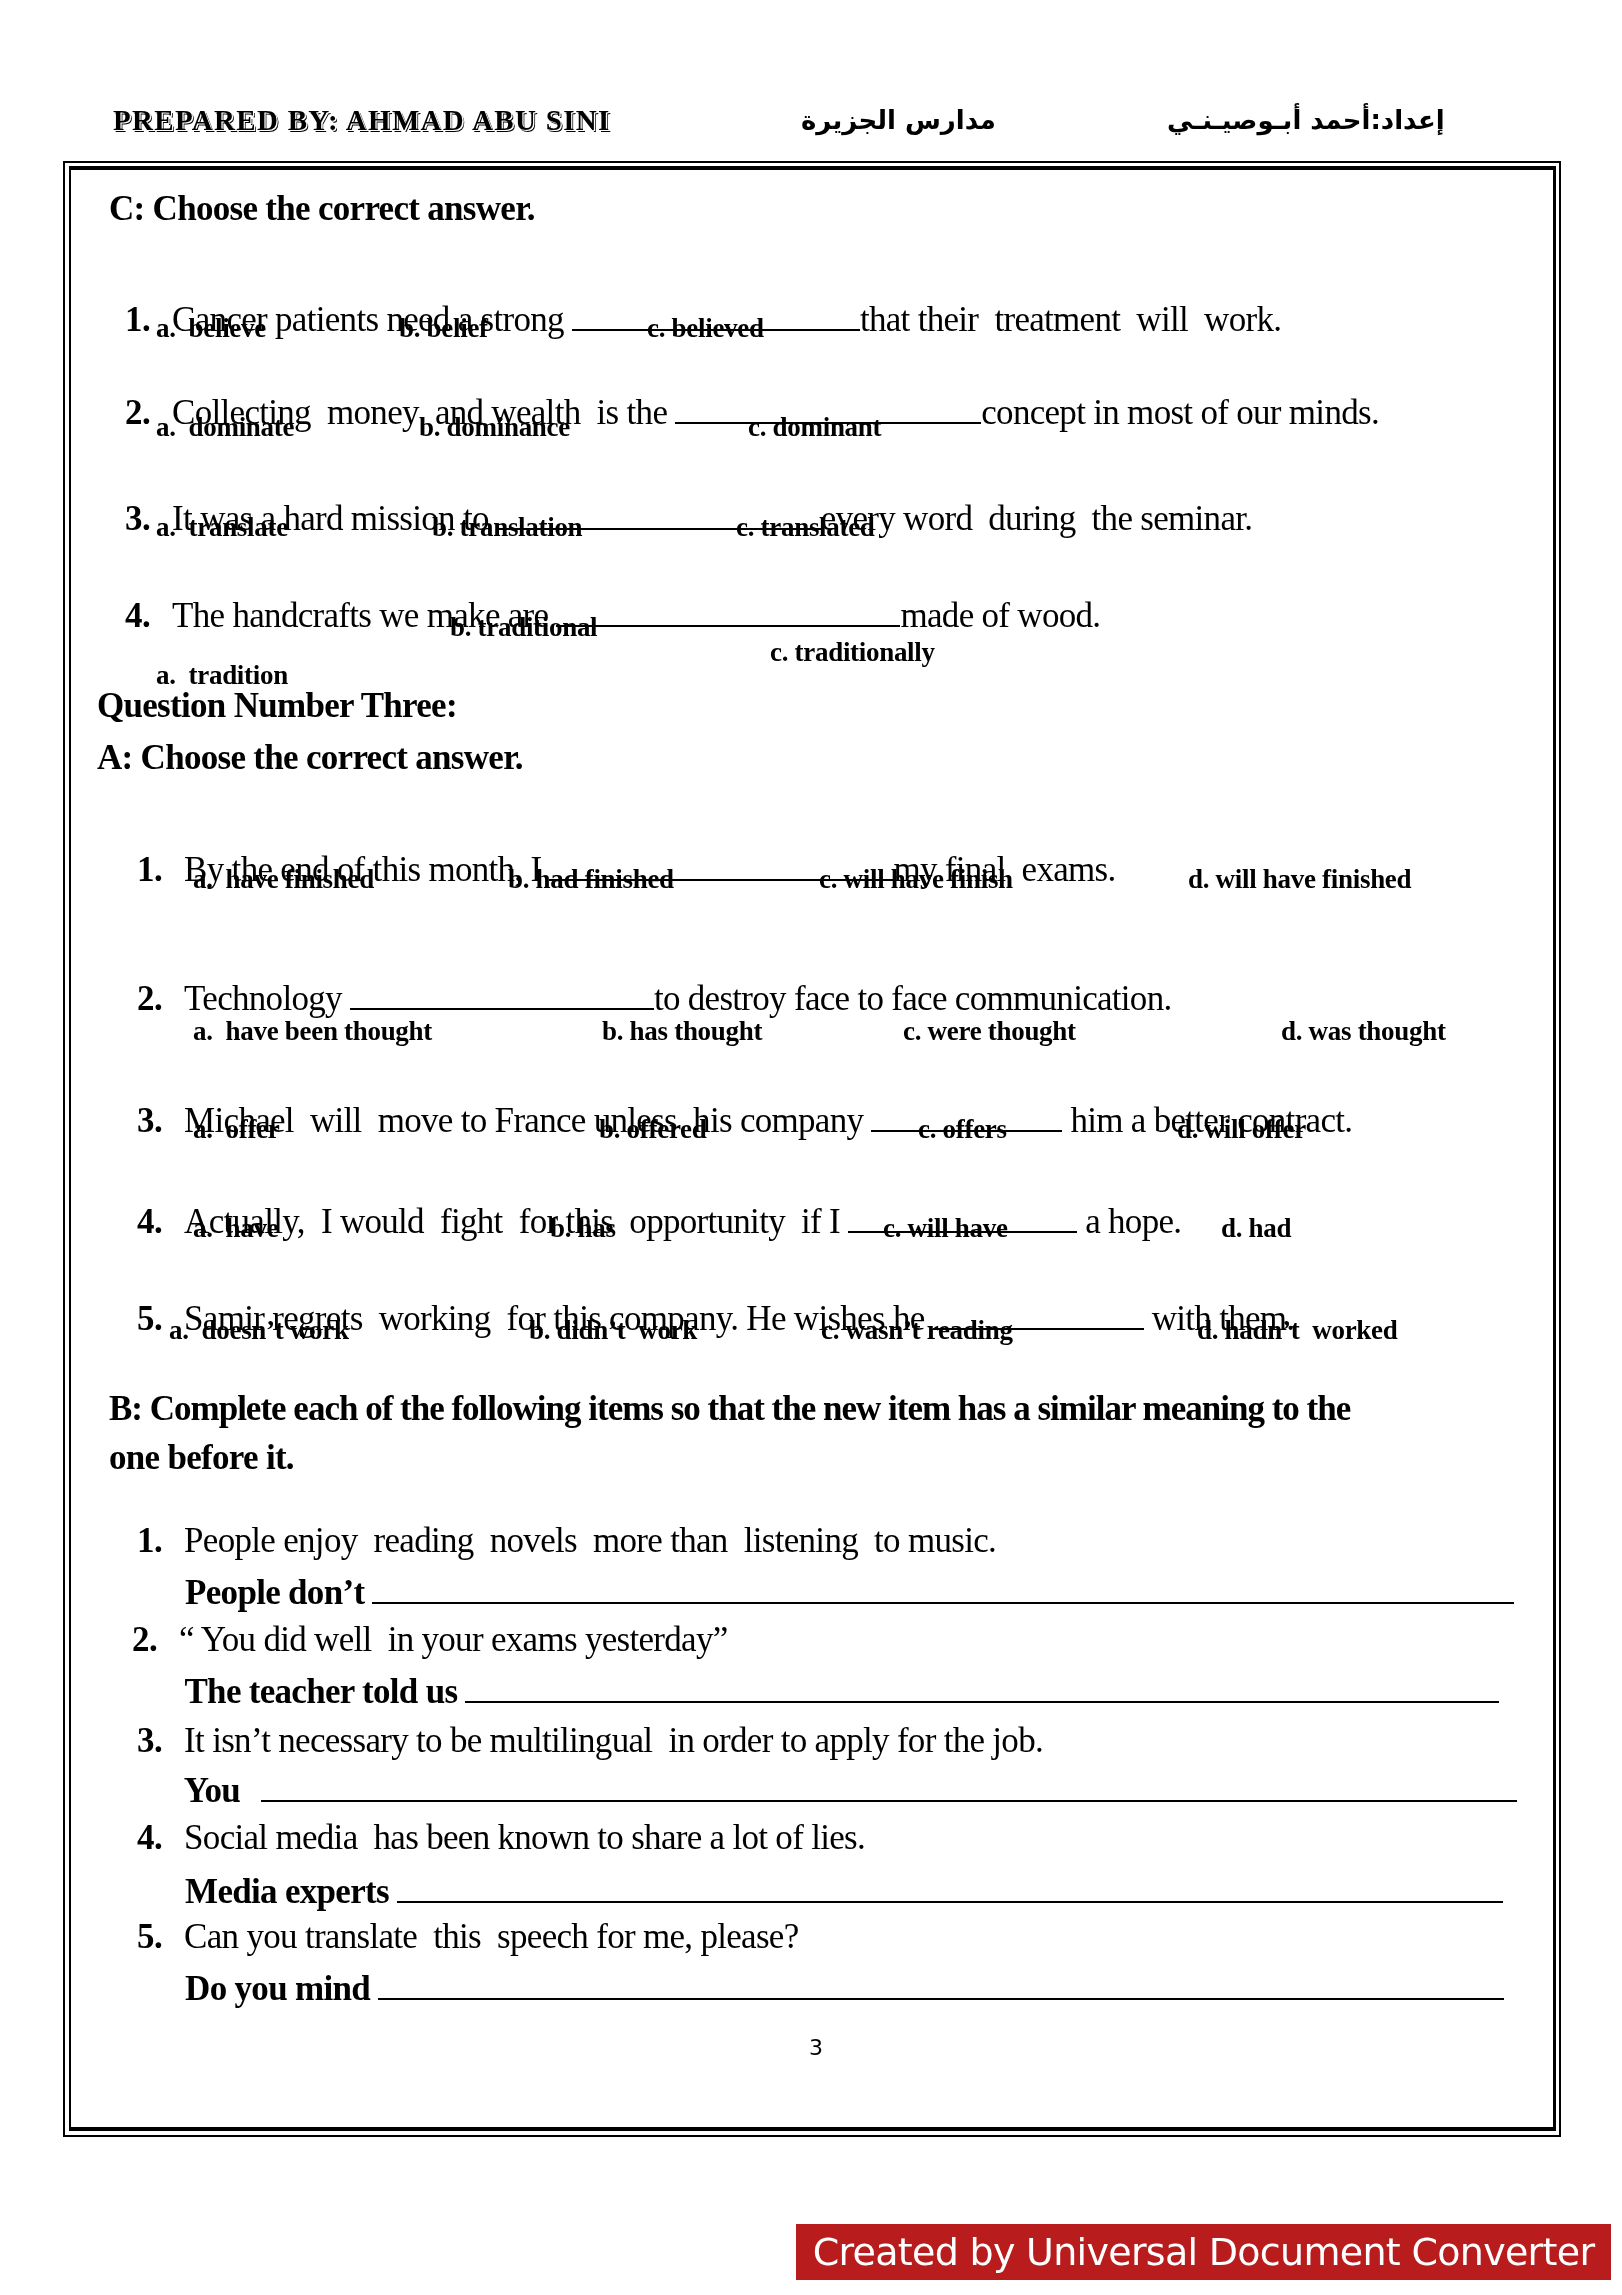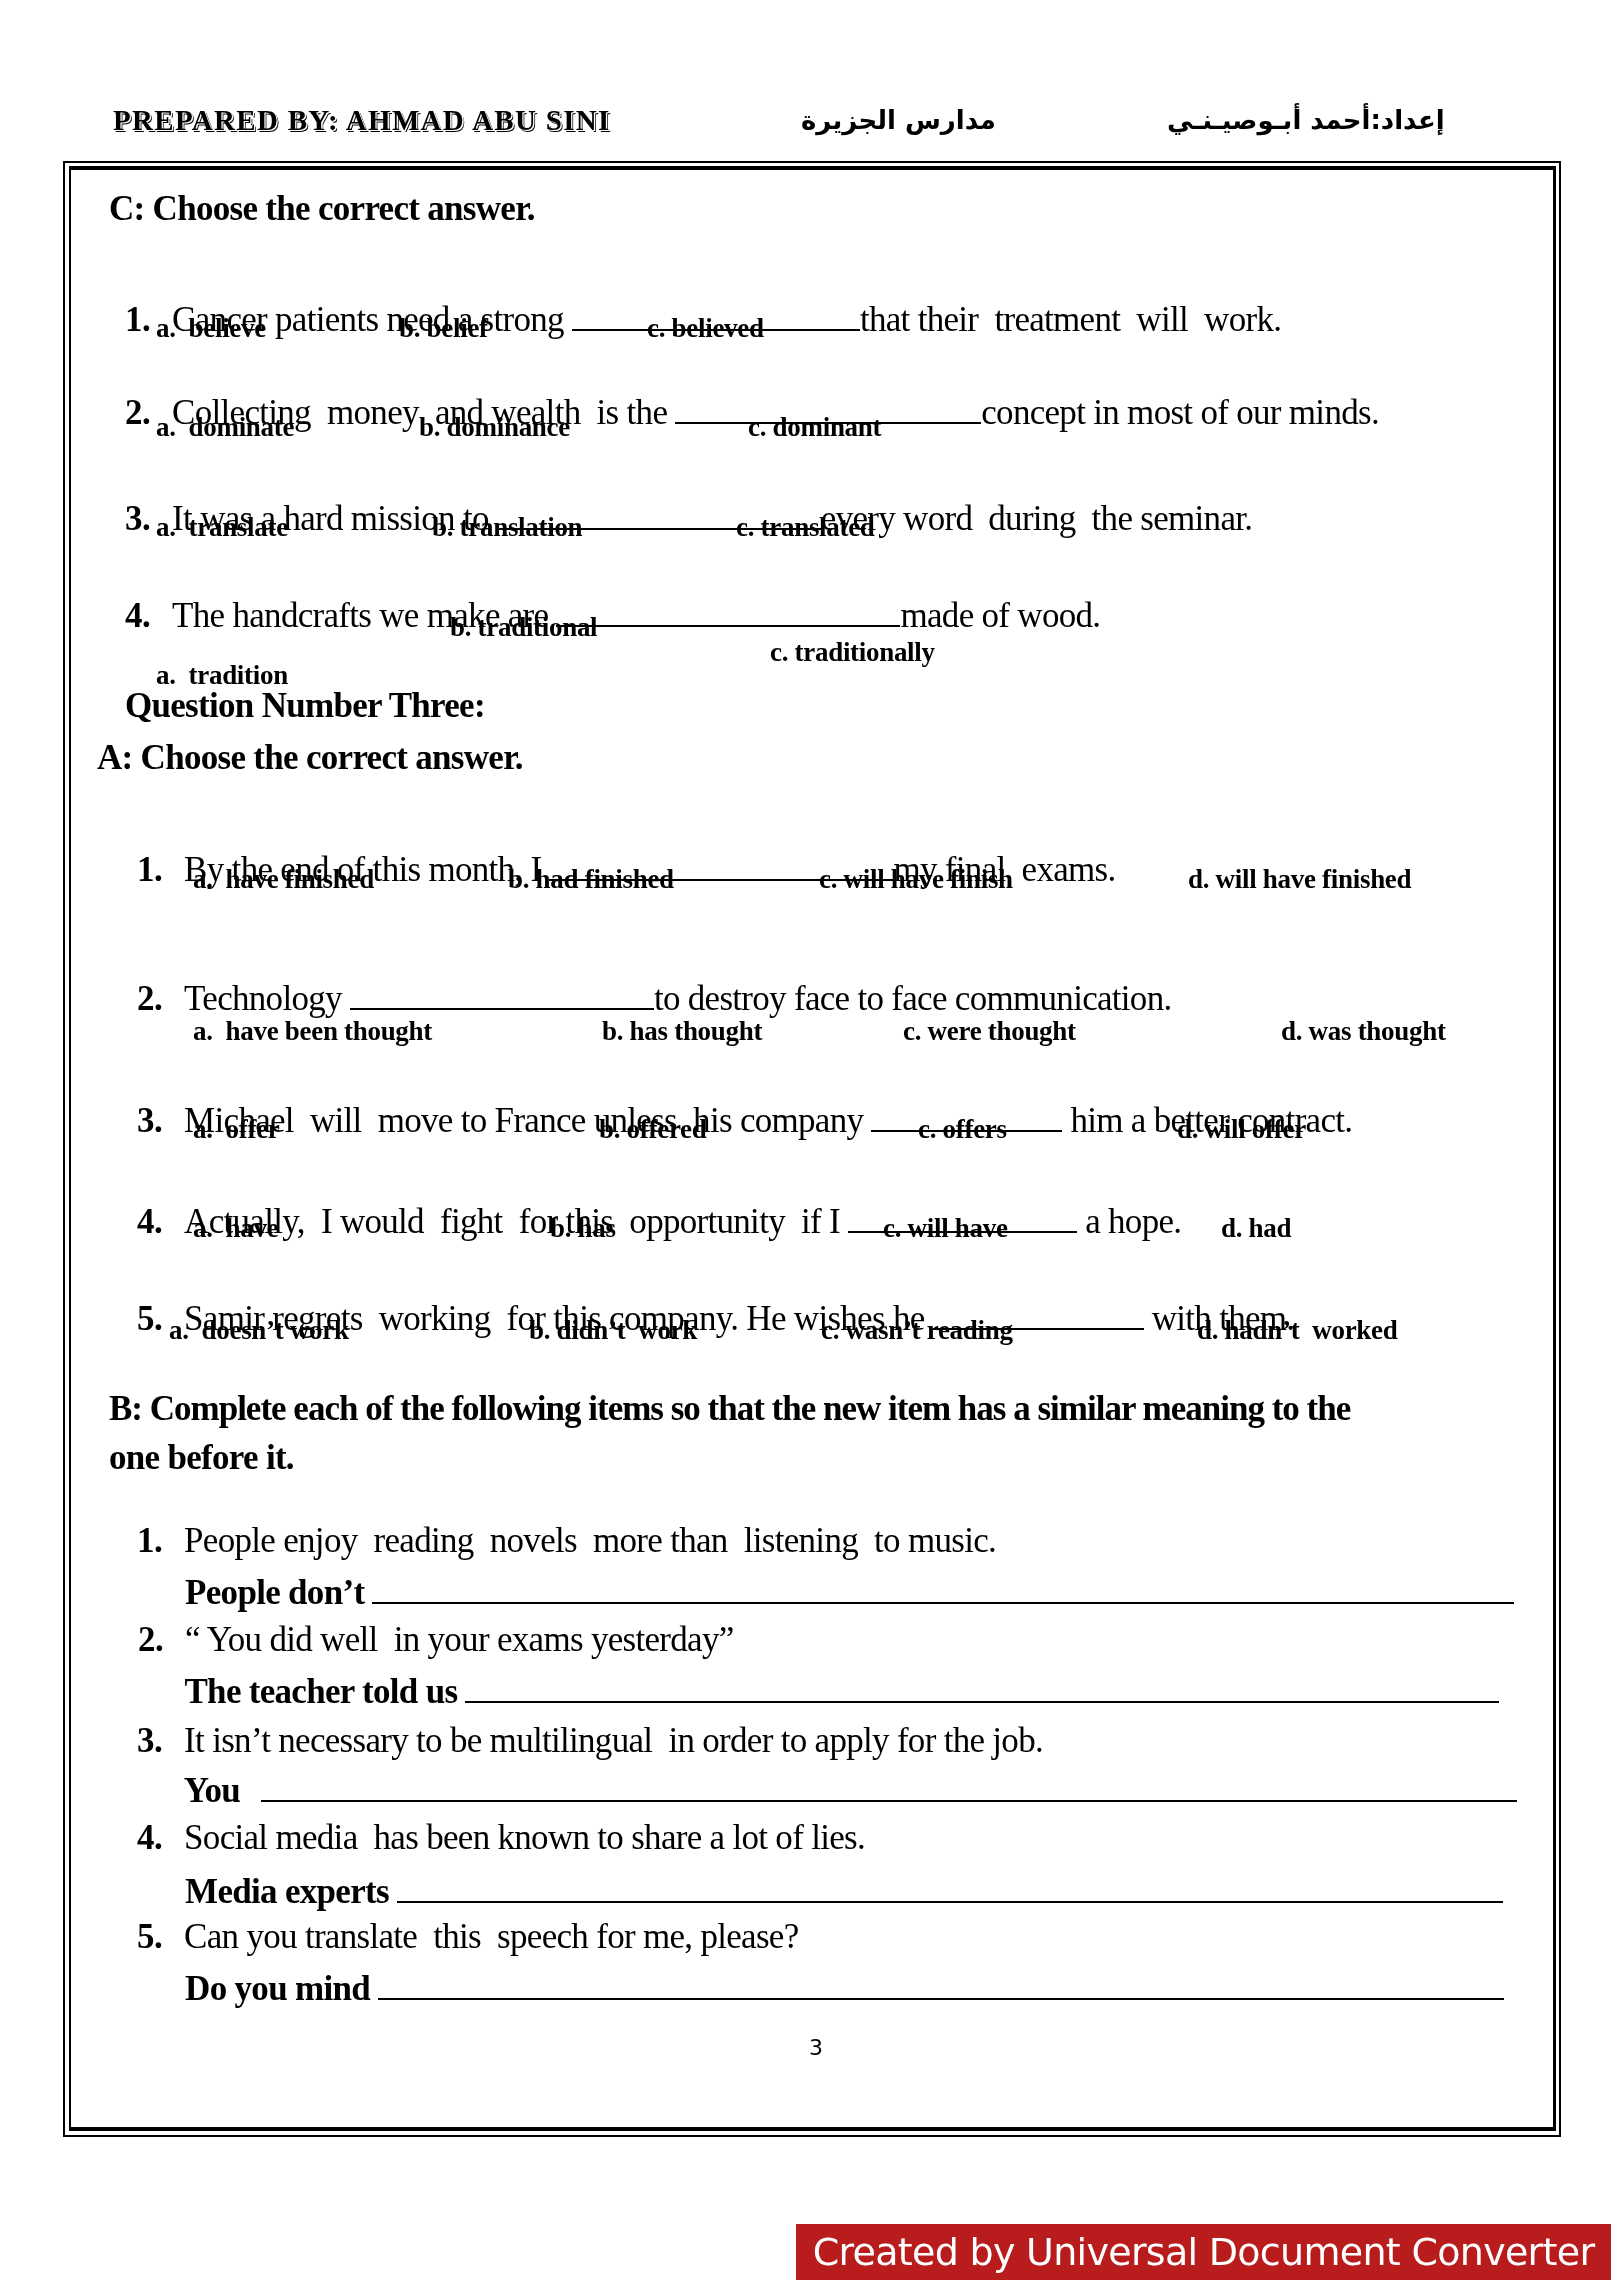--- a/index.html
+++ b/index.html
@@ -51,21 +51,21 @@
 <div class="abs opt" style="left:432px; top:514px;">b. translation</div>
 <div class="abs opt" style="left:736px; top:514px;">c. translated</div>
 
 <div class="abs q" style="left:109px; top:561px;">
   <span class="num">4.</span><span>The handcrafts we make are </span><span class="blank" style="width:344px;"></span><span>made of wood.</span>
 </div>
 <div class="abs opt" style="left:156px; top:614px;margin-top:48px;">a.  tradition</div>
 <div class="abs opt" style="left:450px; top:614px;">b. traditional</div>
 <div class="abs opt" style="left:770px; top:614px;margin-top:25px;">c. traditionally</div>
 
-<div class="abs heading" style="left:97px; top:688px;margin-left:28px;">Question Number Three:</div>
+<div class="abs heading" style="left:97px; top:688px;">Question Number Three:</div>
 <div class="abs heading" style="left:97px; top:740px;">A: Choose the correct answer.</div>
 
 <div class="abs q" style="left:121px; top:815px;">
   <span class="num">1.</span><span>By the end of this month, I </span><span class="blank" style="width:344px;"></span><span>my final  exams.</span>
 </div>
 <div class="abs opt" style="left:193px; top:866px;">a.  have finished</div>
 <div class="abs opt" style="left:508px; top:866px;">b. had finished</div>
 <div class="abs opt" style="left:819px; top:866px;">c. will have finish</div>
 <div class="abs opt" style="left:1188px; top:866px;">d. will have finished</div>
 
@@ -104,21 +104,21 @@
 <div class="abs heading" style="left:109px; top:1391px; letter-spacing:-1px;">B: Complete each of the following items so that the new item has a similar meaning to the</div>
 <div class="abs heading" style="left:109px; top:1440px;">one before it.</div>
 
 <div class="abs q" style="left:121px; top:1488px;">
   <span class="num">1.</span><span>People enjoy  reading  novels  more than  listening  to music.</span>
 </div>
 <div class="abs sub" style="left:169px; top:1538px;">
   <span>People don’t</span> <span class="blank" style="width:1142px;"></span>
 </div>
 
-<div class="abs q" style="left:122px; top:1587px;">
+<div class="abs q" style="left:116px; top:1587px;">
   <span class="num">2.</span><span>“ You did well  in your exams yesterday”</span>
 </div>
 <div class="abs sub" style="left:169px; top:1637px;">
   <span>The teacher told us</span> <span class="blank" style="width:1034px;"></span>
 </div>
 
 <div class="abs q" style="left:121px; top:1688px;">
   <span class="num">3.</span><span>It isn’t necessary to be multilingual  in order to apply for the job.</span>
 </div>
 <div class="abs sub" style="left:169px; top:1736px;">

